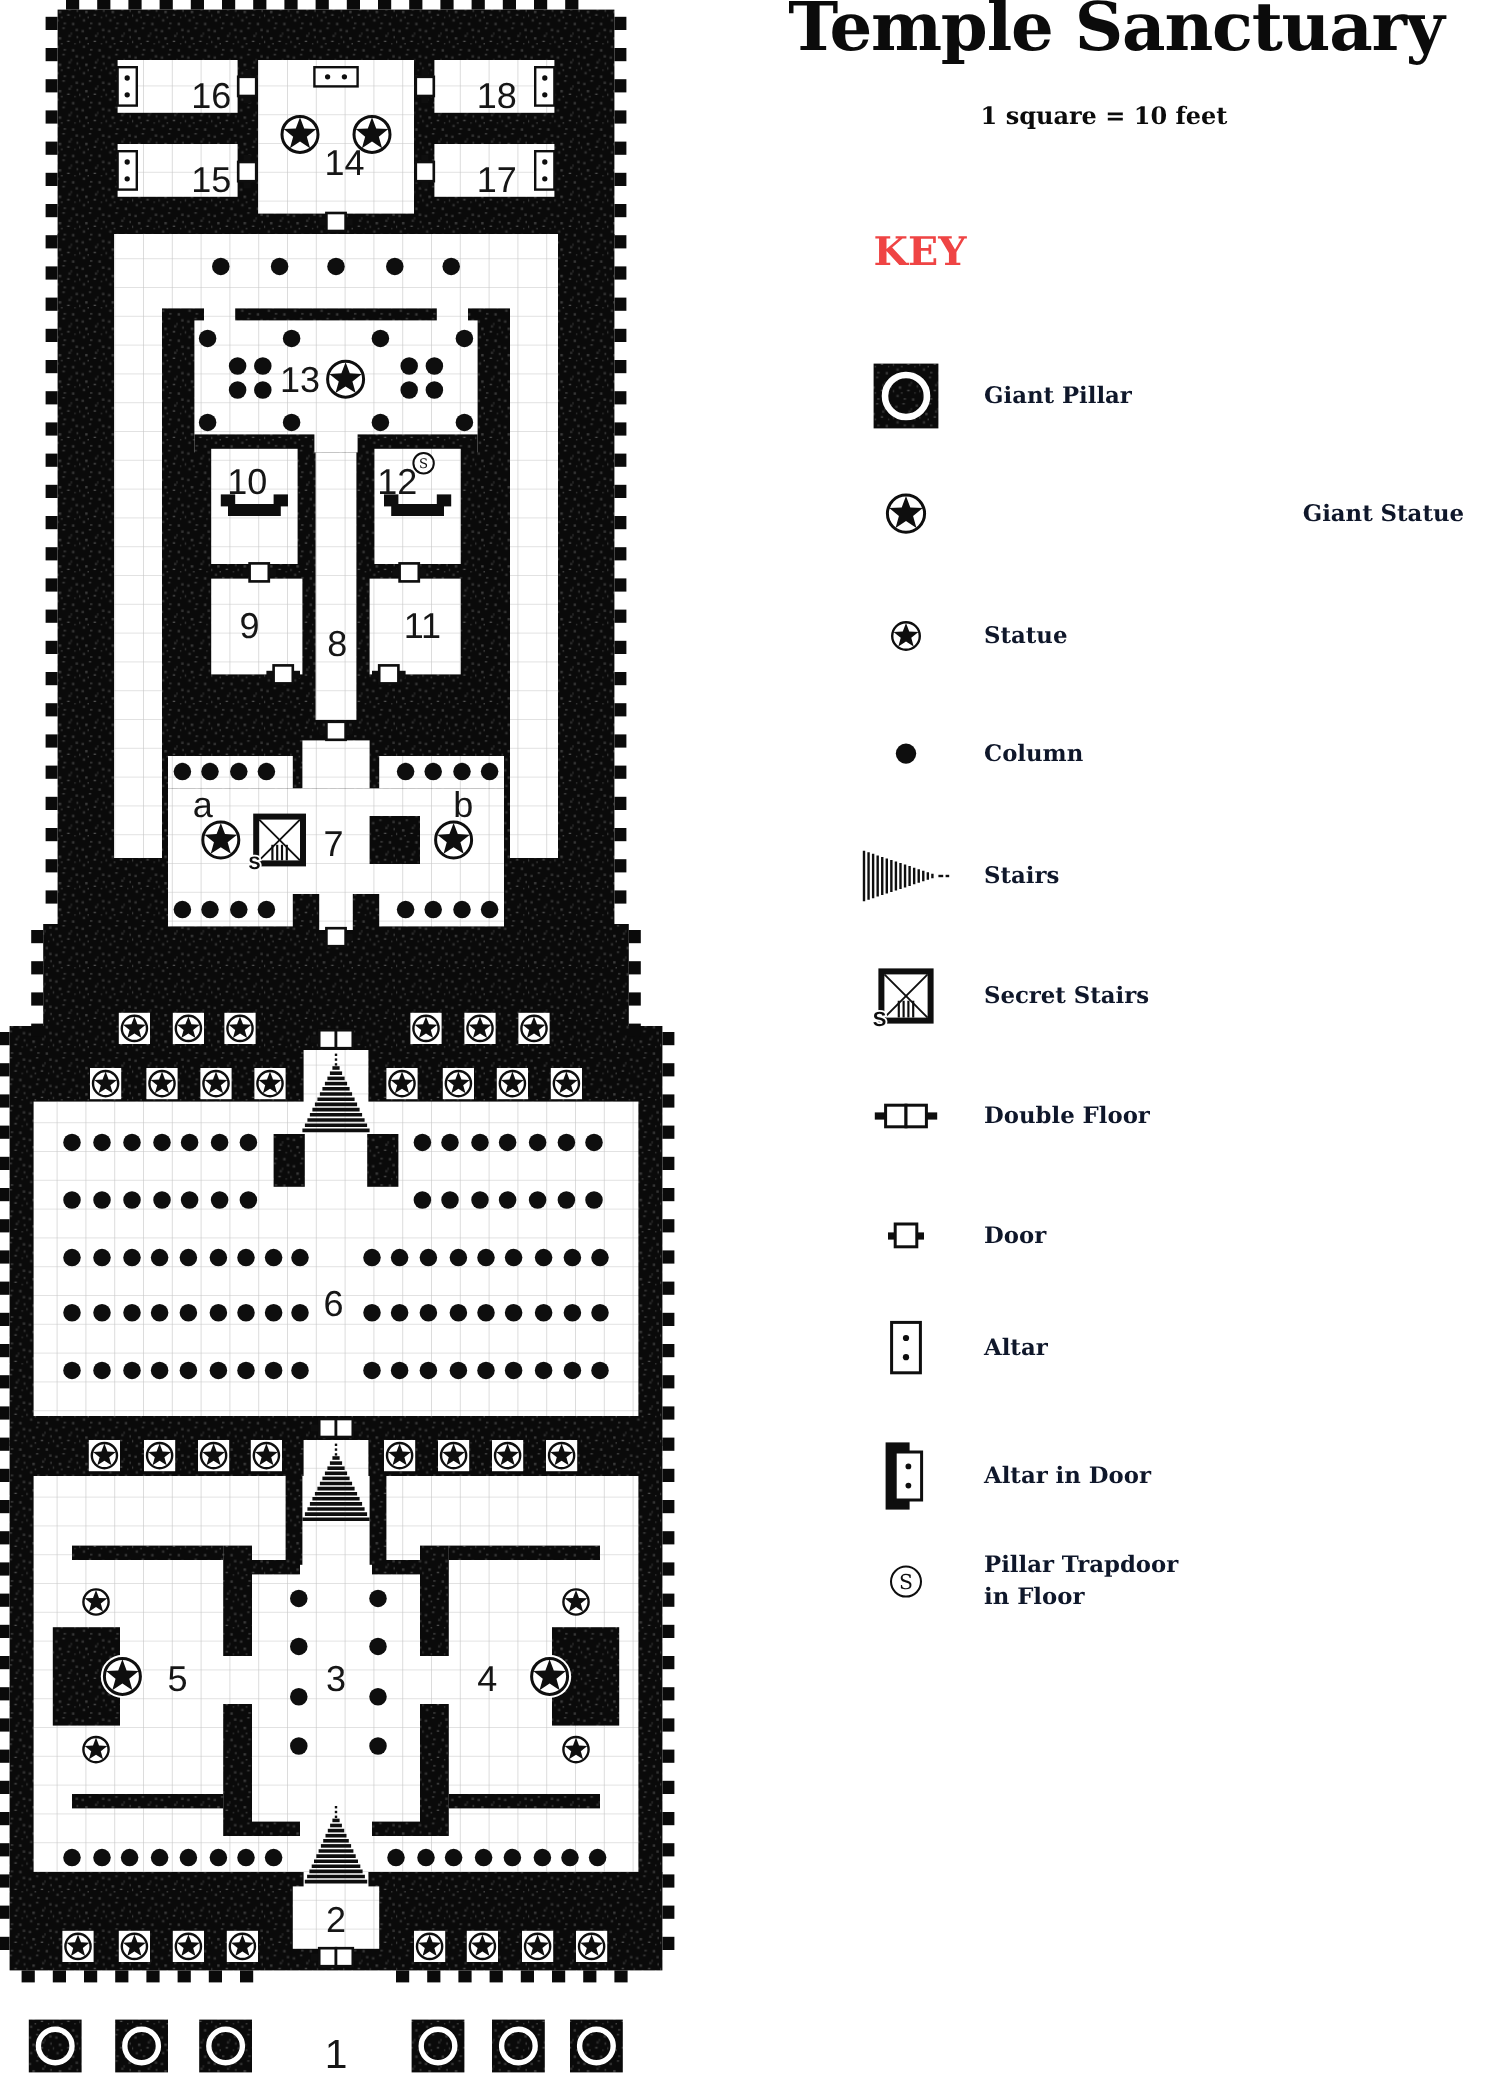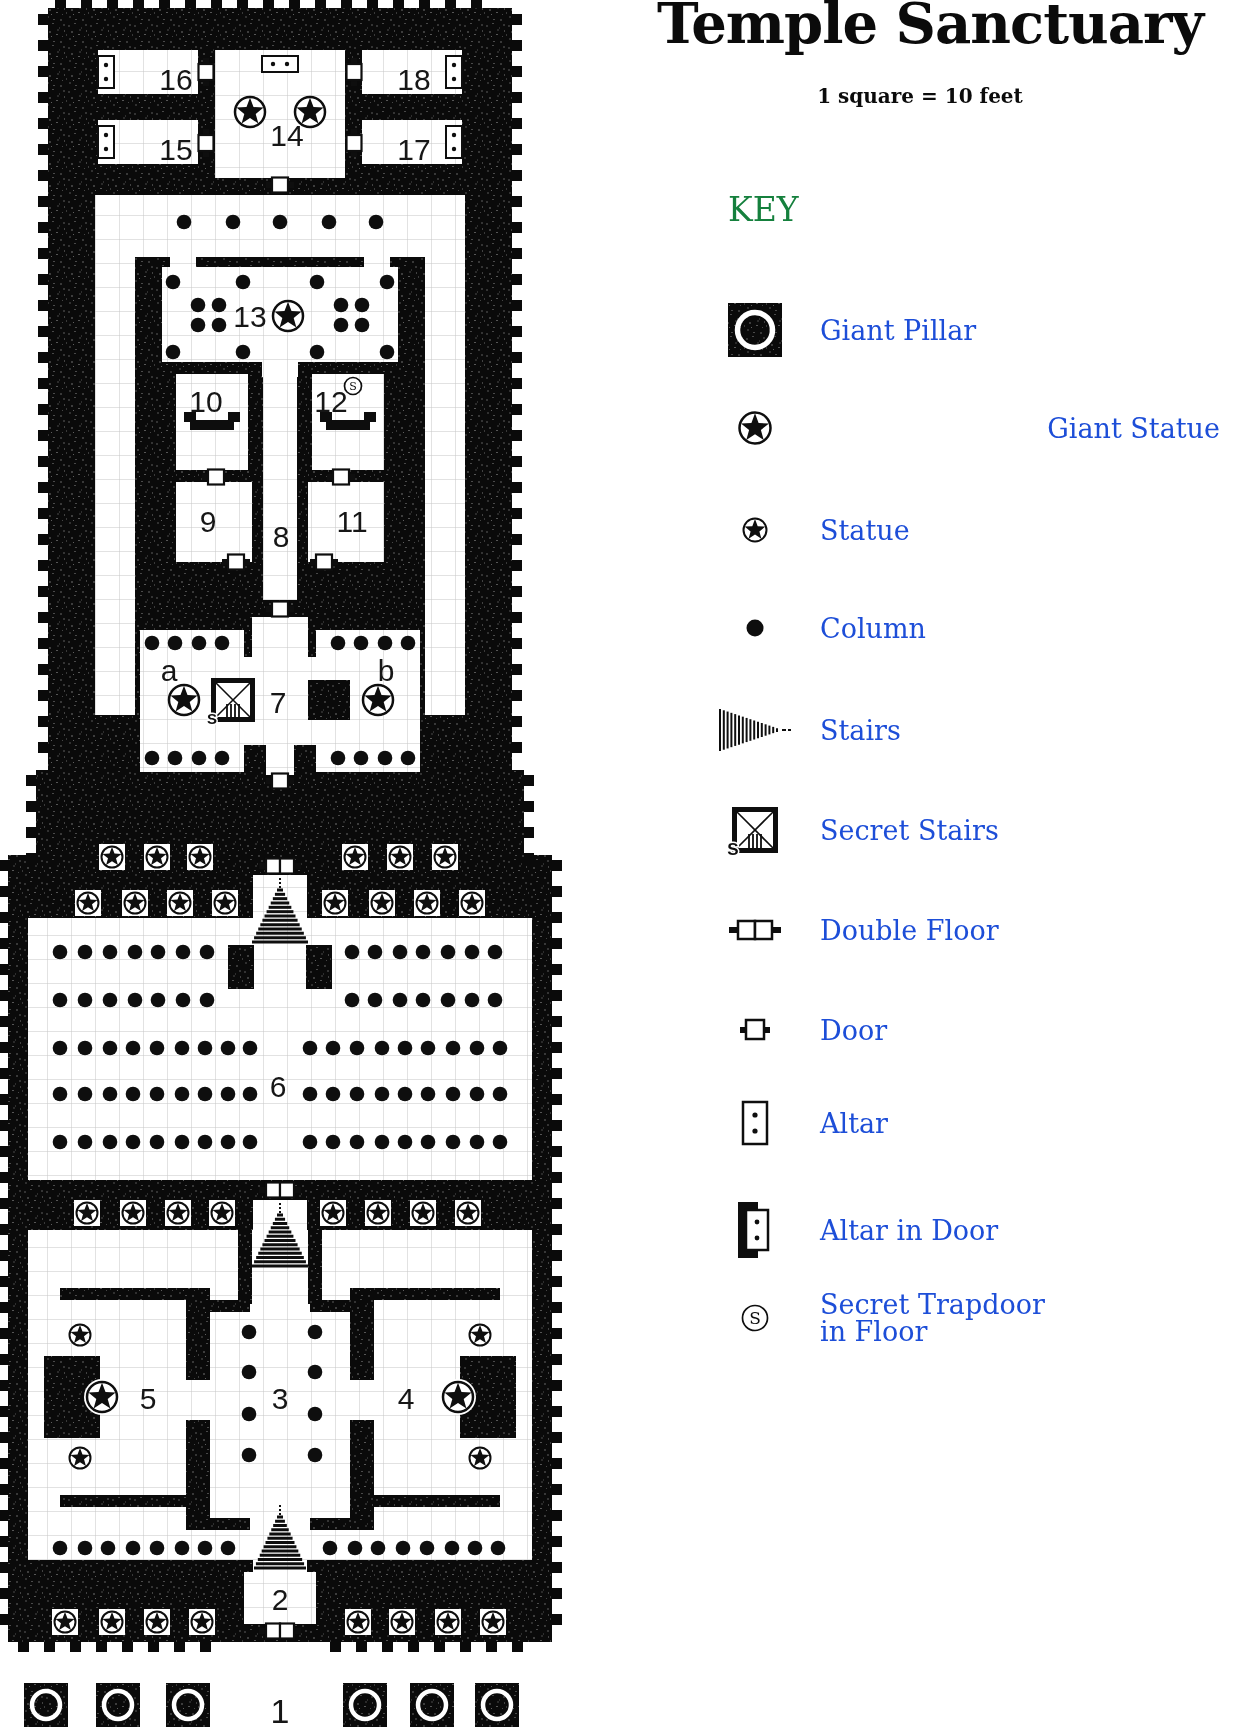--- a/index.html
+++ b/index.html
@@ -4,24 +4,24 @@
 <style>
   html,body{margin:0;padding:0;background:#fff;}
   .stage{position:relative;width:1239px;height:1736px;background:#fff;overflow:hidden;
          font-family:"DejaVu Serif","Liberation Serif",serif;}
   #map{position:absolute;left:0;top:0;}
   .panel{position:absolute;left:620px;top:0;width:619px;height:1376px;}
   .title{position:absolute;left:10px;top:-10px;width:600px;text-align:center;
          font-size:56px;font-weight:bold;letter-spacing:-1px;color:#0b0b0b;}
   .scale-note{position:absolute;left:60px;top:84px;width:480px;text-align:center;
          font-size:20px;font-weight:bold;color:#0b0b0b;}
-  .key-head{position:absolute;left:108px;top:190px;font-size:33px;font-weight:normal;color:#15803d;}
+  .key-head{position:absolute;left:108px;top:190px;font-size:33px;font-weight:bold;color:#ef4444;}
   .key-row{position:absolute;left:80px;width:520px;height:92px;display:flex;align-items:center;}
   .key-icon{width:120px;height:78px;flex:0 0 120px;}
-  .key-label{font-size:27px;font-weight:normal;color:#1d4ed8;white-space:pre-line;line-height:27px;}
+  .key-label{font-size:19px;font-weight:bold;color:#0f172a;white-space:pre-line;line-height:27px;}
   text.maplabel{font-family:"Liberation Sans",sans-serif;fill:#161616;}
 </style>
 </head>
 <body>
 
 <div class="stage">
 
   <svg id="map" width="620" height="1736" viewBox="0 0 620 1736">
     <defs>
       <pattern id="wallpat" width="22" height="22" patternUnits="userSpaceOnUse">
@@ -949,19 +949,19 @@
           </svg>
           <div class="key-label">Altar in Door</div>
         </div>
         <div class="key-row" style="top: 1272px;">
           <svg width="120" height="78" viewBox="0 0 120 78" class="key-icon">
             <g>
               <circle cx="55" cy="39" r="12.5" fill="#fff" stroke="#0e0e0e" stroke-width="1.7"></circle>
               <text x="55" y="45.12" font-size="17" text-anchor="middle" fill="#0e0e0e" font-family="&quot;DejaVu Serif&quot;,serif">S</text>
             </g>
           </svg>
-          <div class="key-label">Secret Trapdoor
+          <div class="key-label">Pillar Trapdoor
 in Floor</div>
         </div>
       </div>
   </div>
 
 </div>
 
 </body></html>

